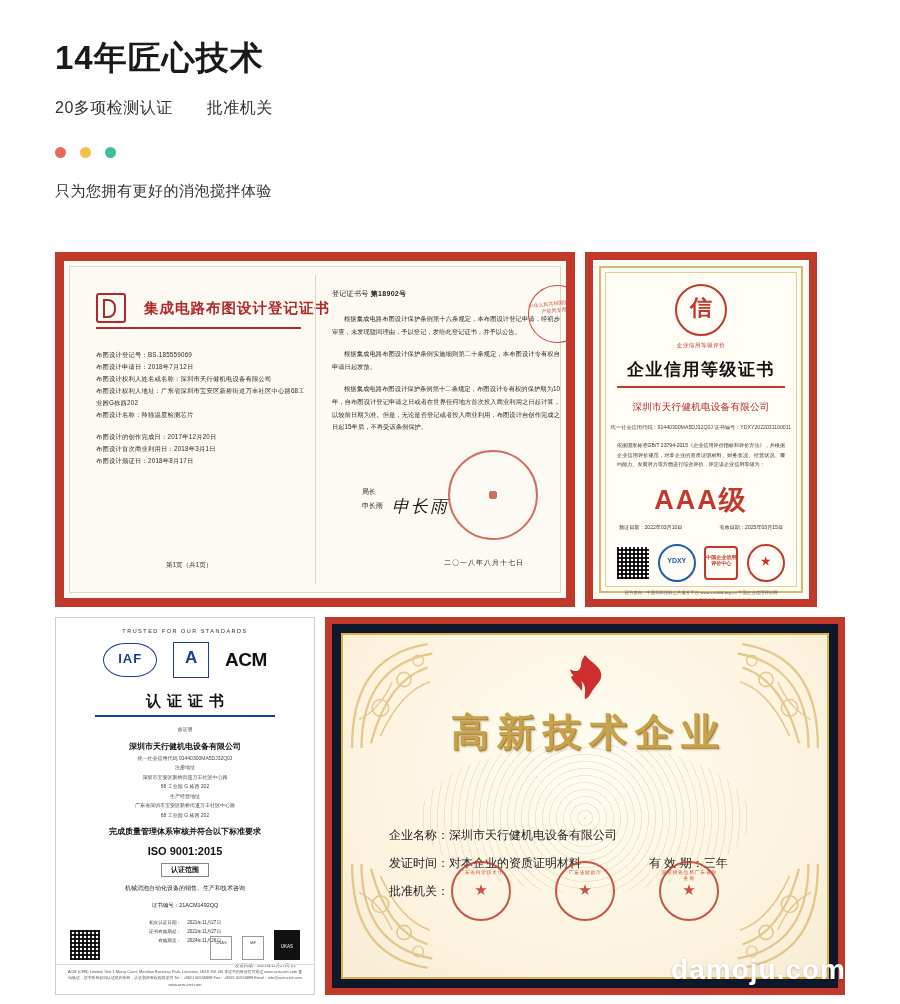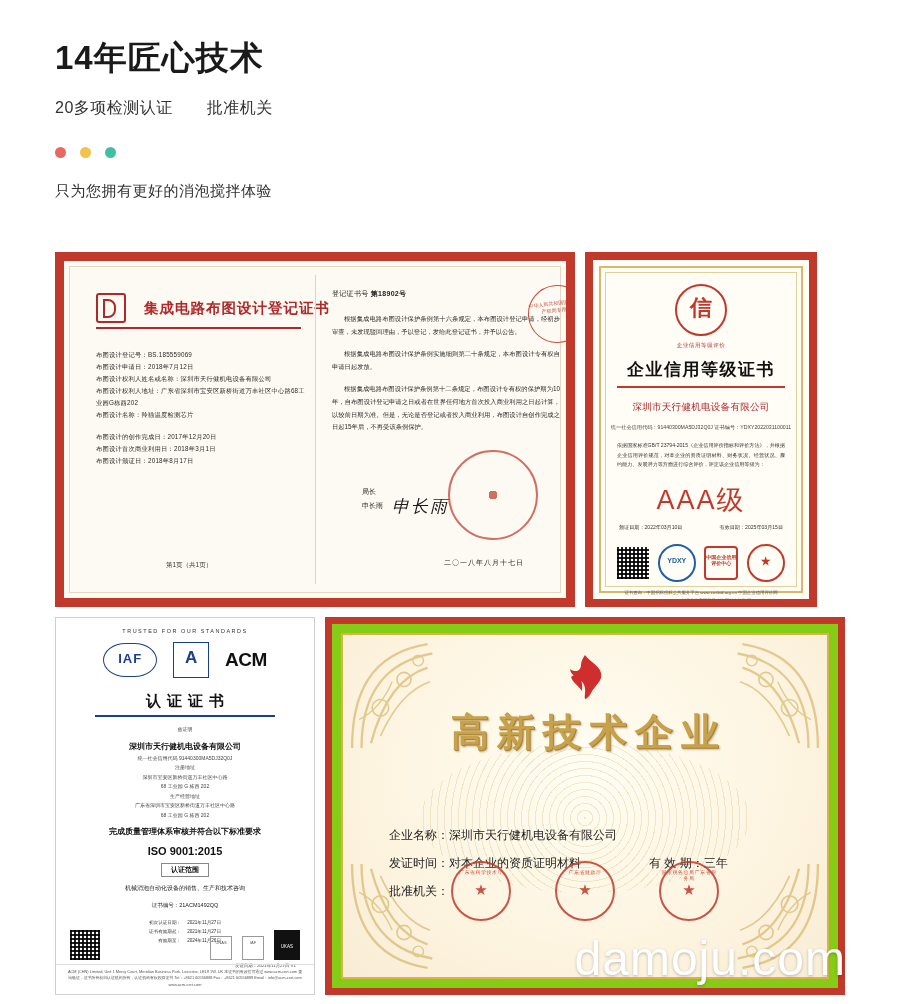--- a/index.html
+++ b/index.html
@@ -324,21 +324,21 @@
   .c2-body {
     font-size: 5.1px;
     color: #333;
     line-height: 1.9;
     padding: 0 16px;
     text-align: justify;
   }
   .c2-grade {
     text-align: center;
     font-size: 27px;
-    font-weight: normal;
+    font-weight: bold;
     color: #c0392b;
     letter-spacing: 2px;
     margin: 12px 0 6px;
   }
   .c2-dates {
     display: flex;
     justify-content: space-between;
     padding: 0 18px;
     font-size: 5.1px;
     color: #333;
@@ -577,21 +577,21 @@
     padding: 0 10px;
     border-top: 1px solid #ddd;
     padding-top: 4px;
   }
   
   .c4 {
     width: 520px;
     height: 378px;
     border: 7px solid #c0392b;
     box-sizing: border-box;
-    background: #84cc16;
+    background: #0f172a;
   }
   .c4-inner {
     position: absolute;
     inset: 9px;
     border: 2px solid #d9b24a;
     background:
       radial-gradient(ellipse at 50% 38%, #fffdf2 0%, #fdf4e0 62%, #f8ecd4 100%);
     box-sizing: border-box;
     overflow: hidden;
   }
@@ -687,22 +687,22 @@
     font-size: 5px;
     text-align: center;
     padding-top: 6px;
     letter-spacing: .5px;
   }
   
   .watermark {
     position: absolute;
     right: 54px;
     bottom: 18px;
-    font-size: 48px;
-    font-weight: normal;
+    font-size: 28px;
+    font-weight: bold;
     color: #ffffff;
     letter-spacing: 1px;
     text-shadow: 0 1px 3px rgba(0,0,0,.25);
     z-index: 5;
   }
 </style>
 </head>
 <body>
 
 <div class="page">

